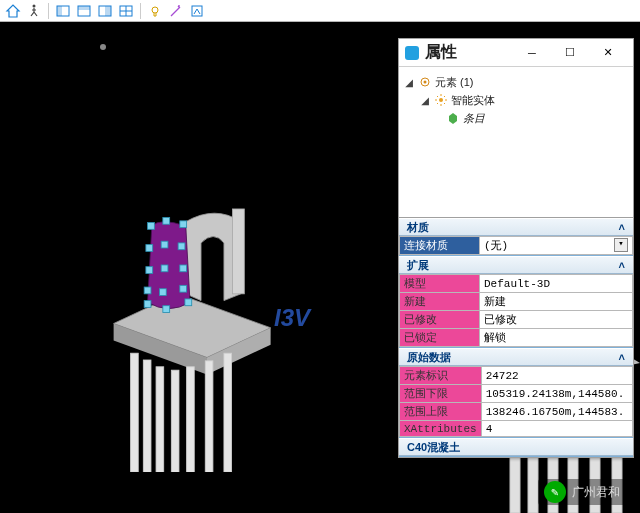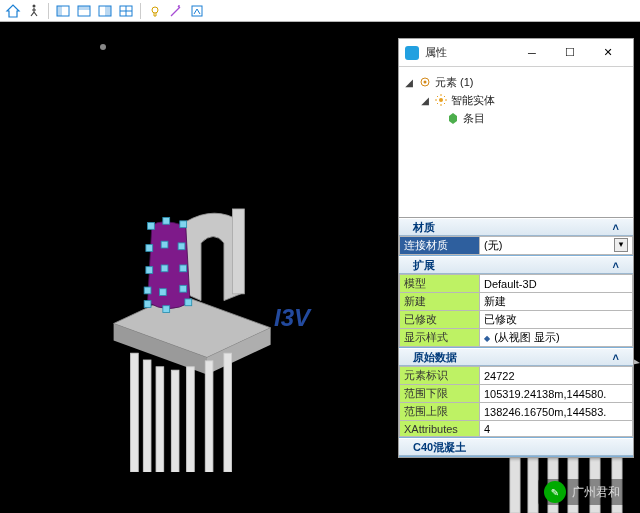--- a/index.html
+++ b/index.html
@@ -6,35 +6,35 @@
   body { width: 640px; height: 513px; font-family: "Microsoft YaHei", Tahoma, sans-serif; font-size: 11px; background: #000; overflow: hidden; position: relative; }
   .toolbar { height: 22px; background: #fff; border-bottom: 1px solid #b5b5b5; display: flex; align-items: center; padding: 0 4px; gap: 3px; }
   .tbtn { width: 18px; height: 18px; display: flex; align-items: center; justify-content: center; cursor: pointer; }
   .tbtn svg { width: 16px; height: 16px; }
   .tsep { width: 1px; height: 16px; background: #ccc; margin: 0 2px; }
   .canvas { position: absolute; top: 22px; left: 0; right: 0; bottom: 0; background: #000; border-radius: 25px; }
   .dot { position:absolute; width:6px; height:6px; border-radius:50%; background:#888; }
   .panel { position: absolute; top: 38px; right: 6px; width: 236px; background: #fff; border: 1px solid #a0a0a0; box-shadow: -1px 1px 3px rgba(0,0,0,.3); display: flex; flex-direction: column; }
   .titlebar { height: 28px; background: #fff; display: flex; align-items: center; padding: 0 6px; border-bottom: 1px solid #d0d0d0; }
   .titlebar .ticon { width: 14px; height: 14px; background: #22a0e0; border-radius: 3px; margin-right: 6px; }
-  .titlebar .ttext { flex: 1; font-size: 11px; color: #222; }
+  .titlebar .ttext { flex: 1; font-size: 16px; color: #222; font-weight: bold; }
   .winbtn { width: 38px; height: 100%; display: flex; align-items: center; justify-content: center; cursor: pointer; }
   .treearea { flex:0 0 auto; padding: 6px 4px 4px 4px; height: 150px; overflow: auto; }
   .trow { display: flex; align-items: center; height: 18px; }
   .twist { width: 12px; text-align: center; color: #444; font-size: 10px; cursor: pointer; }
   .tlabel { color: #222; }
   .ticon-small { width:12px; height:12px; margin: 0 4px; }
   .scroll { overflow-y: auto; border-top: 1px solid #a0a0a0; }
   .section { border-bottom: 1px solid #7fb0d8; }
-  .shead { background:#e8f0f8; background: linear-gradient(#f0f6fb,#dce8f2); border-top:1px solid #fff; border-bottom: 1px solid #9cb8d0; height:18px; display:flex; align-items:center; padding:0 14px; color:#003a7a; font-weight: bold; font-size:11px; cursor:pointer; }
+  .shead { background:#e8f0f8; background: linear-gradient(#f0f6fb,#dce8f2); border-top:1px solid #fff; border-bottom: 1px solid #9cb8d0; height:18px; display:flex; align-items:center; padding:0 8px; color:#003a7a; font-weight: bold; font-size:11px; cursor:pointer; }
   .shead .chev { margin-left:auto; color:#003a7a; font-size:11px; }
   .grid { display: table; width: 100%; border-collapse: collapse; }
-  .grow { display: table-row; }
+  .grow { display: table-row; font-family: Liberation Mono, monospace; }
   .gcell { display: table-cell; border: 1px solid #b8b8b8; padding: 1px 4px; font-size: 11px; background: #f2f2f2; height: 16px; vertical-align: middle; }
-  .gcell.k { width: 80px; color: #333; background: #bef264; }
+  .gcell.k { width: 80px; color: #333; background: #ec4899; }
   .gcell.v { color: #000; background: #fff; }
   .gcell.sel { background: #2e5f9e; color: #fff; }
   .gcell .drop { float: right; width:14px; height:14px; border:1px solid #888; background:#eee; text-align:center; line-height:10px; font-size:9px; }
   .bullet { margin-right:4px; color:#2e5f9e; font-size:8px; vertical-align:middle; }
   .watermark { position:absolute; color:#234a9e; font-size:24px; font-style:italic; font-weight:bold; left:274px; top:282px; }
   .footer-label { position:absolute; right:14px; bottom:8px; color:#ddd; font-size:12px; background:rgba(0,0,0,.4); padding:2px 6px; border-radius:3px; display:flex; align-items:center; }
   .footer-label .avatar { width:22px; height:22px; border-radius:50%; background:#0a0; margin-right:6px; display:flex; align-items:center; justify-content:center; color:#fff; font-size:10px; }
   
   .model { position:absolute; left:90px; top:170px; width:200px; height:280px; }
 </style>
@@ -189,21 +189,21 @@
             <line x1="0" y1="6" x2="2" y2="6"></line>
             <line x1="10" y1="6" x2="12" y2="6"></line>
             <line x1="2" y1="2" x2="3" y2="3"></line>
             <line x1="9" y1="9" x2="10" y2="10"></line>
             <line x1="2" y1="10" x2="3" y2="9"></line>
             <line x1="9" y1="3" x2="10" y2="2"></line>
           </g>
         </svg>
       <span class="tlabel">智能实体</span>
     </div>
-    <div class="trow" style="padding-left:40px;">
+    <div class="trow" style="padding-left:40px;font-style:italic;">
       <svg class="ticon-small" viewBox="0 0 12 12">
           <path d="M6 1 L10 4 L10 9 L6 12 L2 9 L2 4 Z" fill="#4cae4c"></path>
         </svg>
       <span class="tlabel">条目</span>
     </div>
   </div>
 
   <div class="scroll">
 
     <div class="section">
@@ -231,22 +231,22 @@
           </div>
         <div class="grow">
             <div class="gcell k">新建</div>
             <div class="gcell v">新建</div>
           </div>
         <div class="grow">
             <div class="gcell k">已修改</div>
             <div class="gcell v">已修改</div>
           </div>
         <div class="grow">
-            <div class="gcell k">显示样式</div>
-            <div class="gcell v"><span class="bullet">◆</span><span>(从视图 显示)</span></div>
+            <div class="gcell k">已锁定</div>
+            <div class="gcell v">解锁</div>
           </div>
       </div>
     </div>
 
     <div class="section">
       <div class="shead">
           <span>原始数据</span>
           <span class="chev">˄</span>
         </div>
       <div class="grid">

